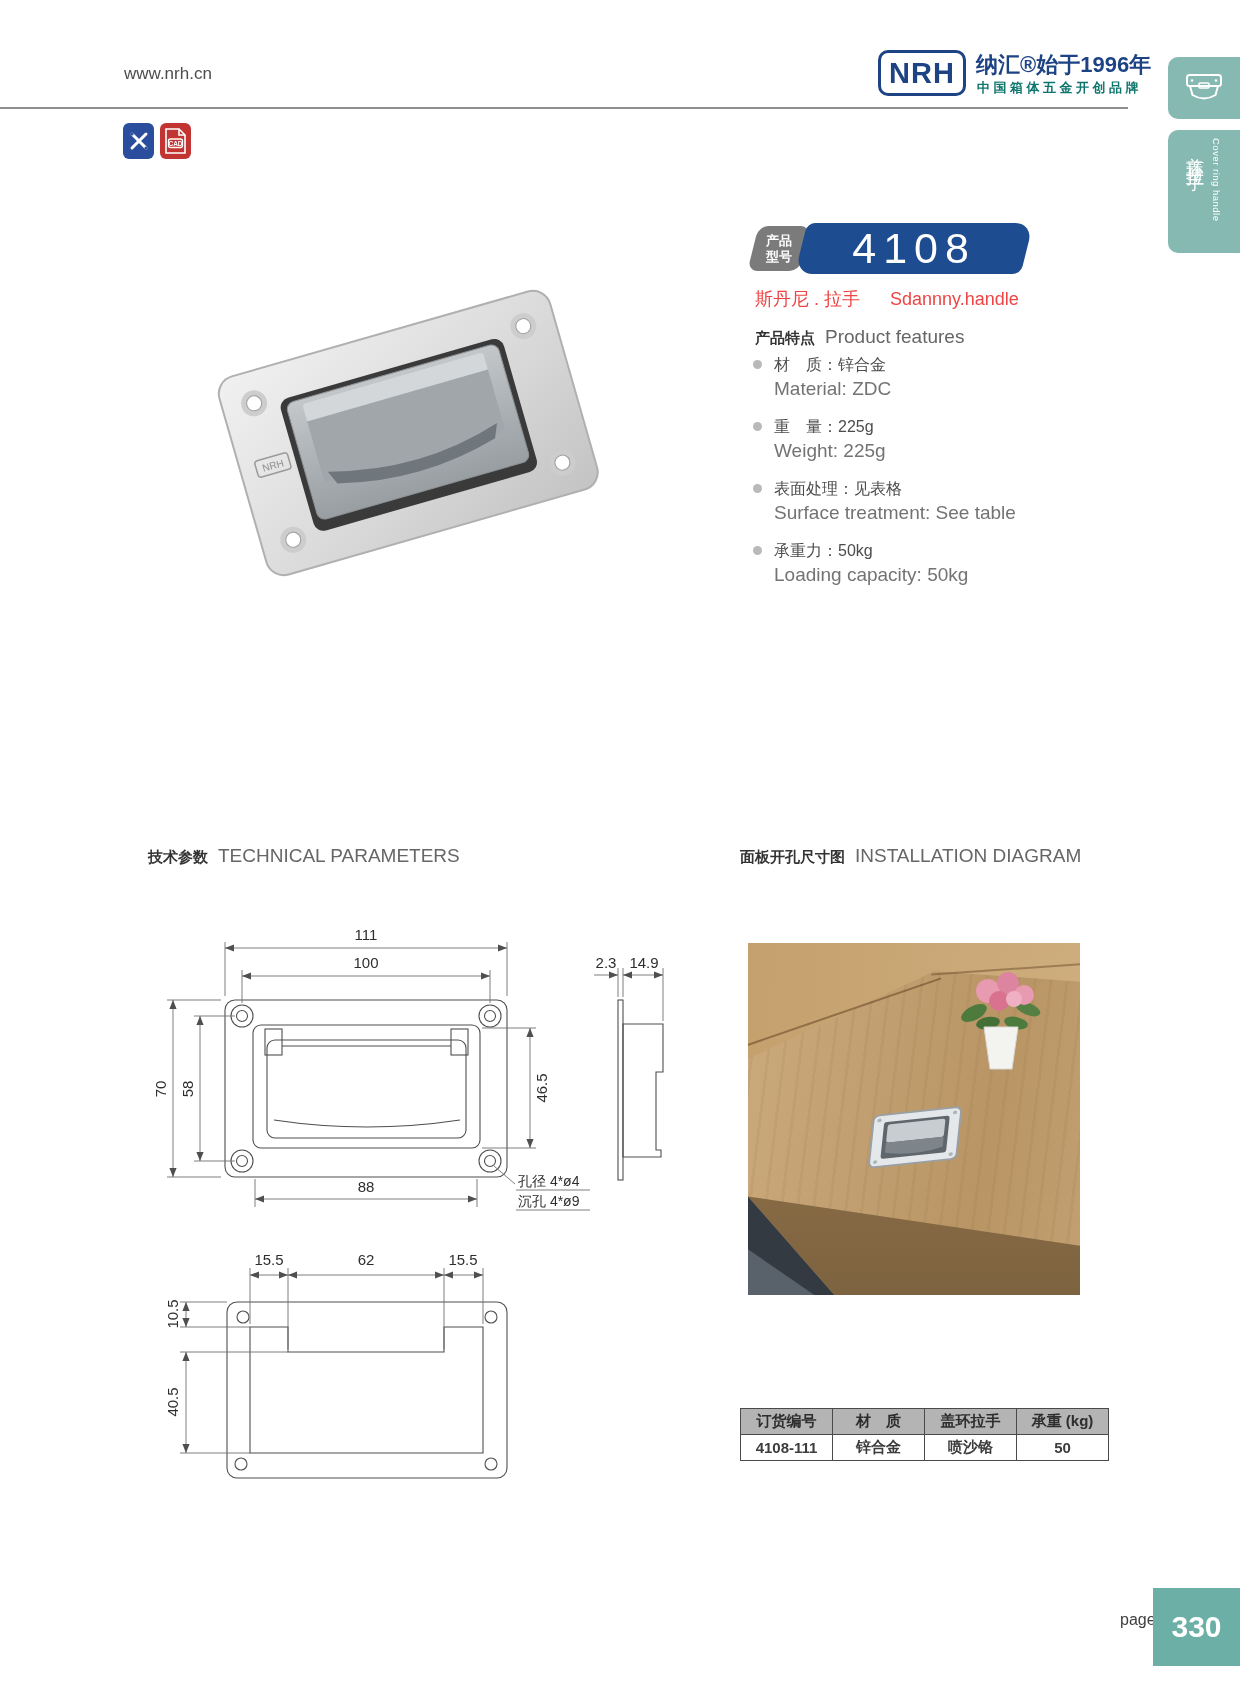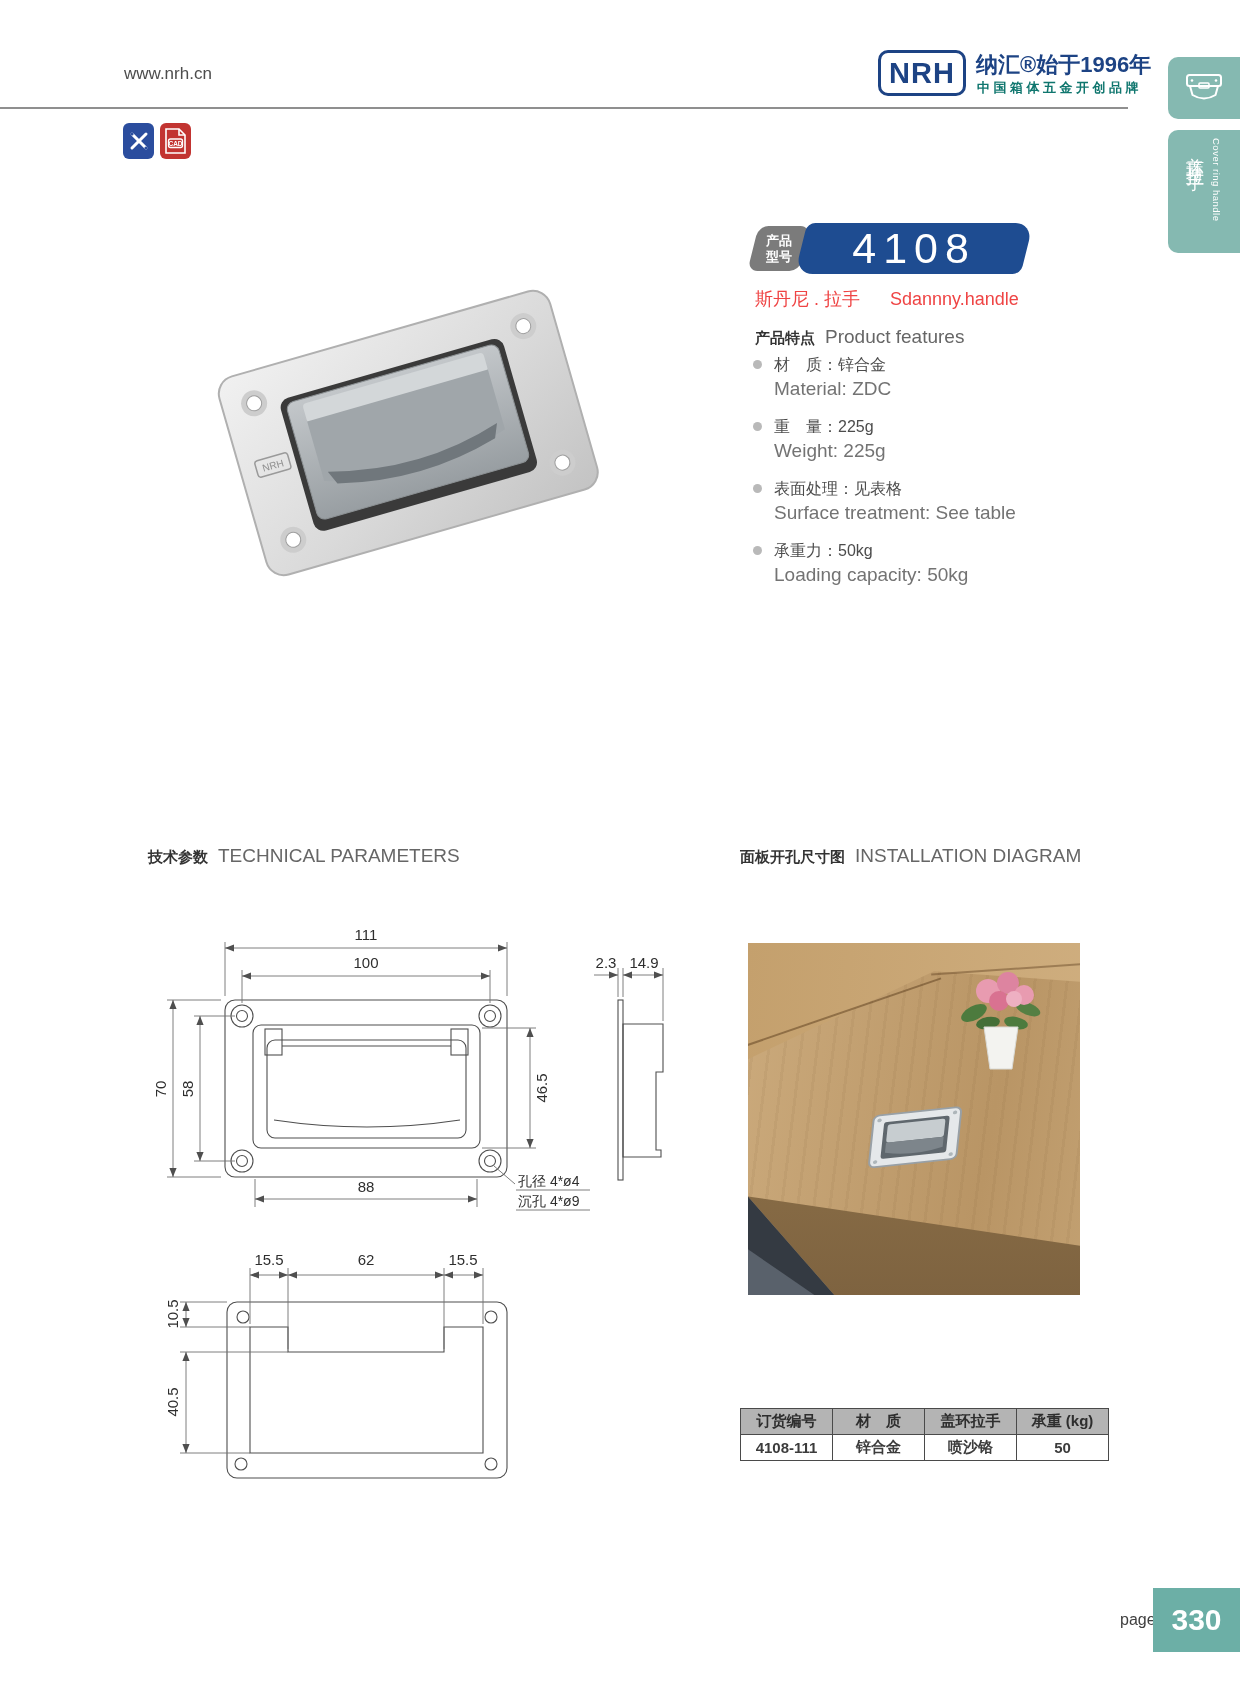--- a/index.html
+++ b/index.html
@@ -70,21 +70,21 @@
   .ph-handle{left:118px;top:158px;transform:rotate(-6deg) skewX(-12deg) scaleY(.82);}
 
   
   .order-table{left:740px;top:1408px;border-collapse:collapse;}
   .order-table th,.order-table td{border:1.5px solid #4a4a4a;width:91px;height:25px;text-align:center;font-size:15px;padding:0;}
   .order-table th{background:#b4b4b4;color:#2e2e2e;font-weight:bold;}
   .order-table td{color:#3c3c3c;background:#fff;font-weight:bold;}
 
   
   .page-label{left:1120px;top:1611px;font-size:16px;color:#3f3f3f;}
-  .page-box{left:1153px;top:1588px;width:87px;height:64px;background:#6cafa6;color:#fff;
+  .page-box{left:1153px;top:1588px;width:87px;height:78px;background:#6cafa6;color:#fff;
             font-size:30px;font-weight:bold;display:flex;align-items:center;justify-content:center;}
 </style>
 </head>
 <body>
 
 <div class="page">
 
   <a class="abs website" href="#">www.nrh.cn</a>
   <div class="abs hline"></div>
 

